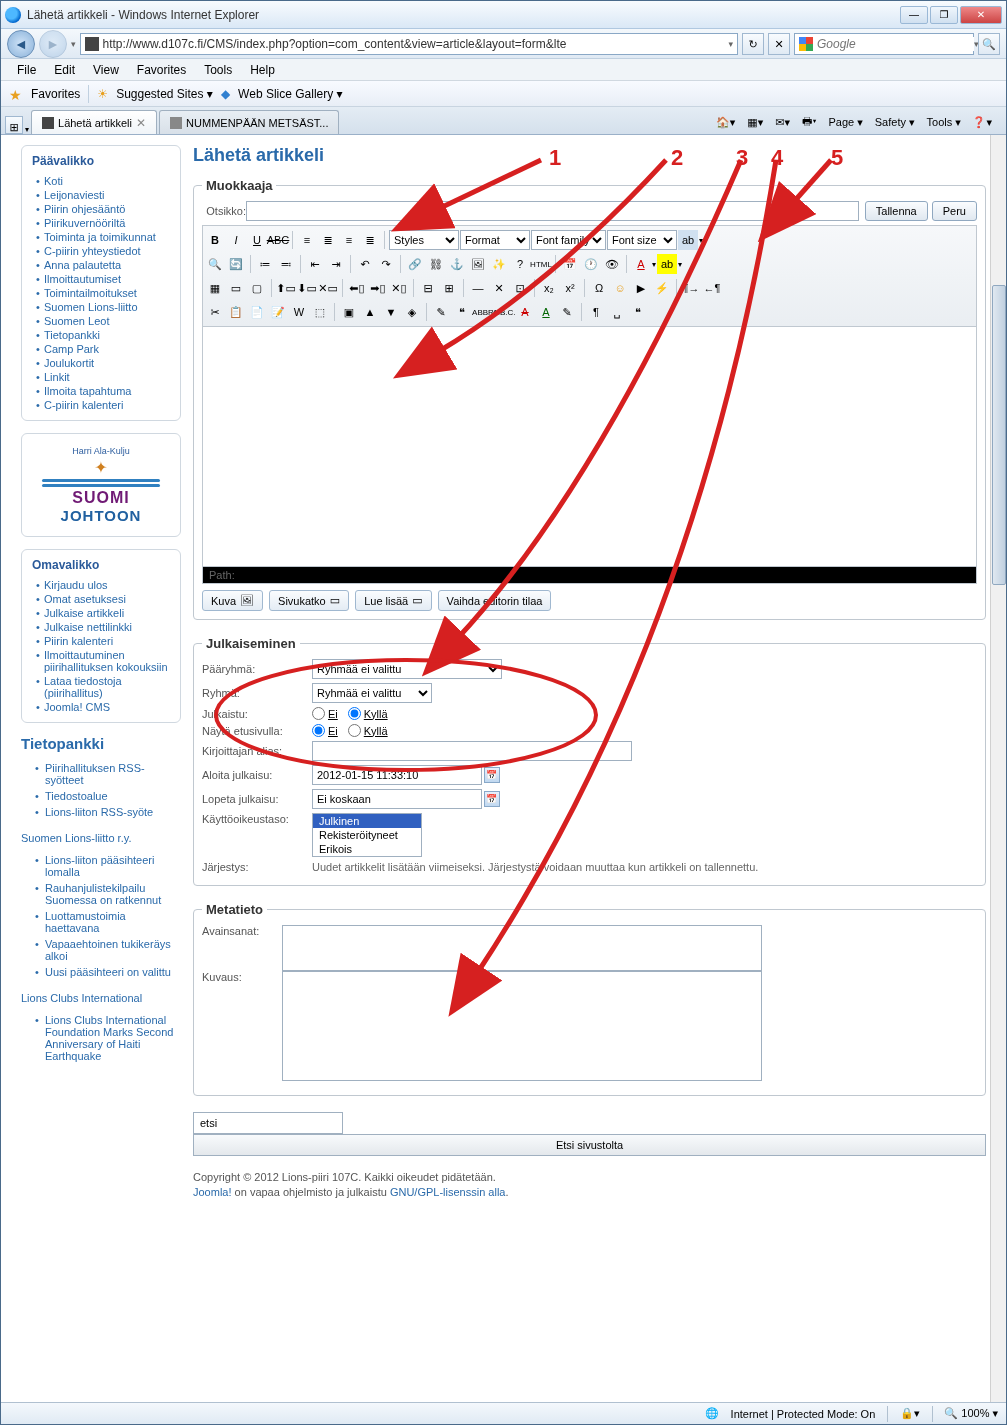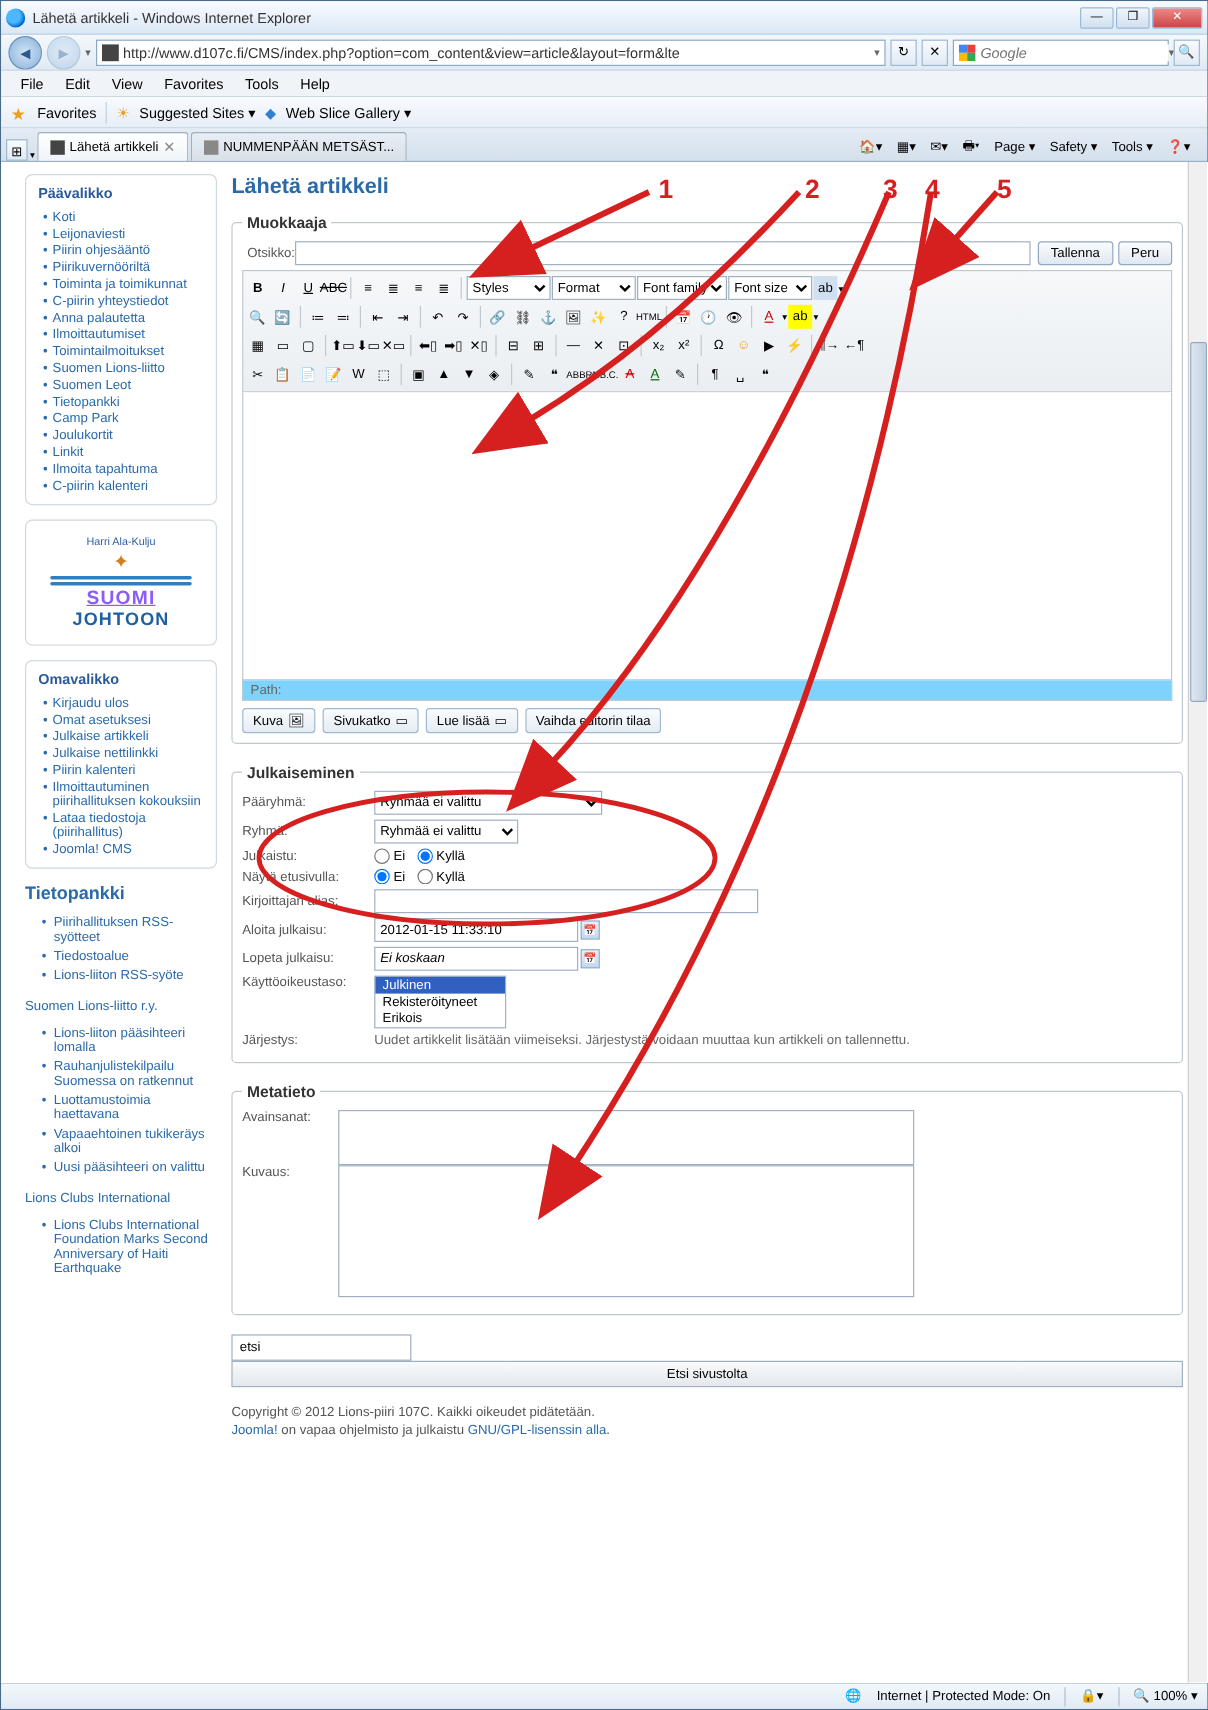--- a/index.html
+++ b/index.html
@@ -63,27 +63,27 @@
 .text-input { border: 1px solid #a0b0c0; height: 20px; padding: 0 4px; font-size: 11px; }
 .btn { background: linear-gradient(#fafcfe, #e0e8f0); border: 1px solid #90a8c0; border-radius: 3px; padding: 3px 10px; font-size: 11px; cursor: pointer; }
 
 
 .editor-toolbar { background: linear-gradient(#f6f8fa, #eaeef2); border: 1px solid #c0c8d0; padding: 2px; margin-top: 4px; }
 .tb-row { display: flex; flex-wrap: wrap; align-items: center; gap: 1px; padding: 2px 0; }
 .tb-btn { width: 20px; height: 20px; border: 1px solid transparent; display: inline-flex; align-items: center; justify-content: center; font-size: 11px; cursor: pointer; background: transparent; }
 .tb-sep { width: 1px; height: 18px; background: #c0c8d0; margin: 0 3px; }
 .tb-select { height: 20px; font-size: 11px; border: 1px solid #a0b0c0; background: #fff; }
 .editor-area { min-height: 240px; background: #fff; border: 1px solid #c0c8d0; border-top: none; }
-.path-bar { background: #7dd3fc; border: 1px solid #c0c8d0; border-top: none; padding: 2px 6px; font-size: 11px; color: #666; }
+.path-bar { background: #000000; border: 1px solid #c0c8d0; border-top: none; padding: 2px 6px; font-size: 11px; color: #666; }
 .editor-btns { display: flex; gap: 6px; margin-top: 6px; }
 .ed-btn { background: linear-gradient(#fafcfe, #e4ecf4); border: 1px solid #a0b8d0; border-radius: 3px; padding: 3px 8px; font-size: 11px; cursor: pointer; display: flex; align-items: center; gap: 4px; }
 
 
 .select-input { border: 1px solid #a0b0c0; height: 20px; font-size: 11px; background: #fff; }
-.radio-group { display: flex; gap: 10px; align-items: center; }
+.radio-group { display: flex; gap: 10px; align-items: center; text-decoration: underline; }
 .radio-group label { font-size: 11px; display: flex; align-items: center; gap: 3px; }
 .listbox { border: 1px solid #a0b0c0; font-size: 11px; }
 .listbox-item { padding: 1px 6px; }
 .listbox-item.selected { background: #3060c0; color: #fff; }
 .hint-text { font-size: 11px; color: #666; }
 .date-input-wrap { display: flex; align-items: center; gap: 2px; }
 .cal-icon { width: 16px; height: 16px; background: linear-gradient(#e8f0fc,#c0d8f0); border: 1px solid #88a8c8; font-size: 9px; text-align: center; line-height: 14px; cursor: pointer; }
 
 
 .textarea-wrap { display: flex; align-items: flex-start; }
@@ -217,21 +217,21 @@
               <li>Ilmoita tapahtuma</li>
               <li>C-piirin kalenteri</li>
             </ul>
         </div>
 
         <div class="sidebox logo-box">
           <div style="font-size:9px;color:#3060a0;">Harri Ala-Kulju</div>
           <div style="font-size:16px;color:#d08020;margin:2px 0;">✦</div>
           <div style="height:3px;background:#3080c0;margin:2px 8px;border-radius:2px;"></div>
           <div style="height:3px;background:#3080c0;margin:2px 8px;border-radius:2px;"></div>
-          <div style="font-size:16px;font-weight:bold;color:#8b5cf6;letter-spacing:1px;text-decoration:underline;">SUOMI</div>
+          <div style="font-size:16px;font-weight:bold;color:#701a75;letter-spacing:1px;">SUOMI</div>
           <div style="font-size:15px;font-weight:bold;color:#2060a0;letter-spacing:1px;">JOHTOON</div>
         </div>
 
         <div class="sidebox">
           <h3>Omavalikko</h3>
           <ul id="menu2">
               <li>Kirjaudu ulos</li>
               <li>Omat asetuksesi</li>
               <li>Julkaise artikkeli</li>
               <li>Julkaise nettilinkki</li>
@@ -465,21 +465,21 @@
           <div class="form-row">
             <span class="form-label">Aloita julkaisu:</span>
             <div class="date-input-wrap">
               <input class="text-input" style="width: 170px;" value="2012-01-15 11:33:10">
               <span class="cal-icon">📅</span>
             </div>
           </div>
           <div class="form-row">
             <span class="form-label">Lopeta julkaisu:</span>
             <div class="date-input-wrap">
-              <input class="text-input" style="width: 170px; font-style: italic;" value="Ei koskaan">
+              <input class="text-input" style="width: 170px;" value="Ei koskaan">
               <span class="cal-icon">📅</span>
             </div>
           </div>
           <div class="form-row" style="align-items:flex-start;">
             <span class="form-label">Käyttöoikeustaso:</span>
             <div class="listbox" style="width:110px;">
               <div class="listbox-item selected">Julkinen</div>
               <div class="listbox-item">Rekisteröityneet</div>
               <div class="listbox-item">Erikois</div>
             </div>

